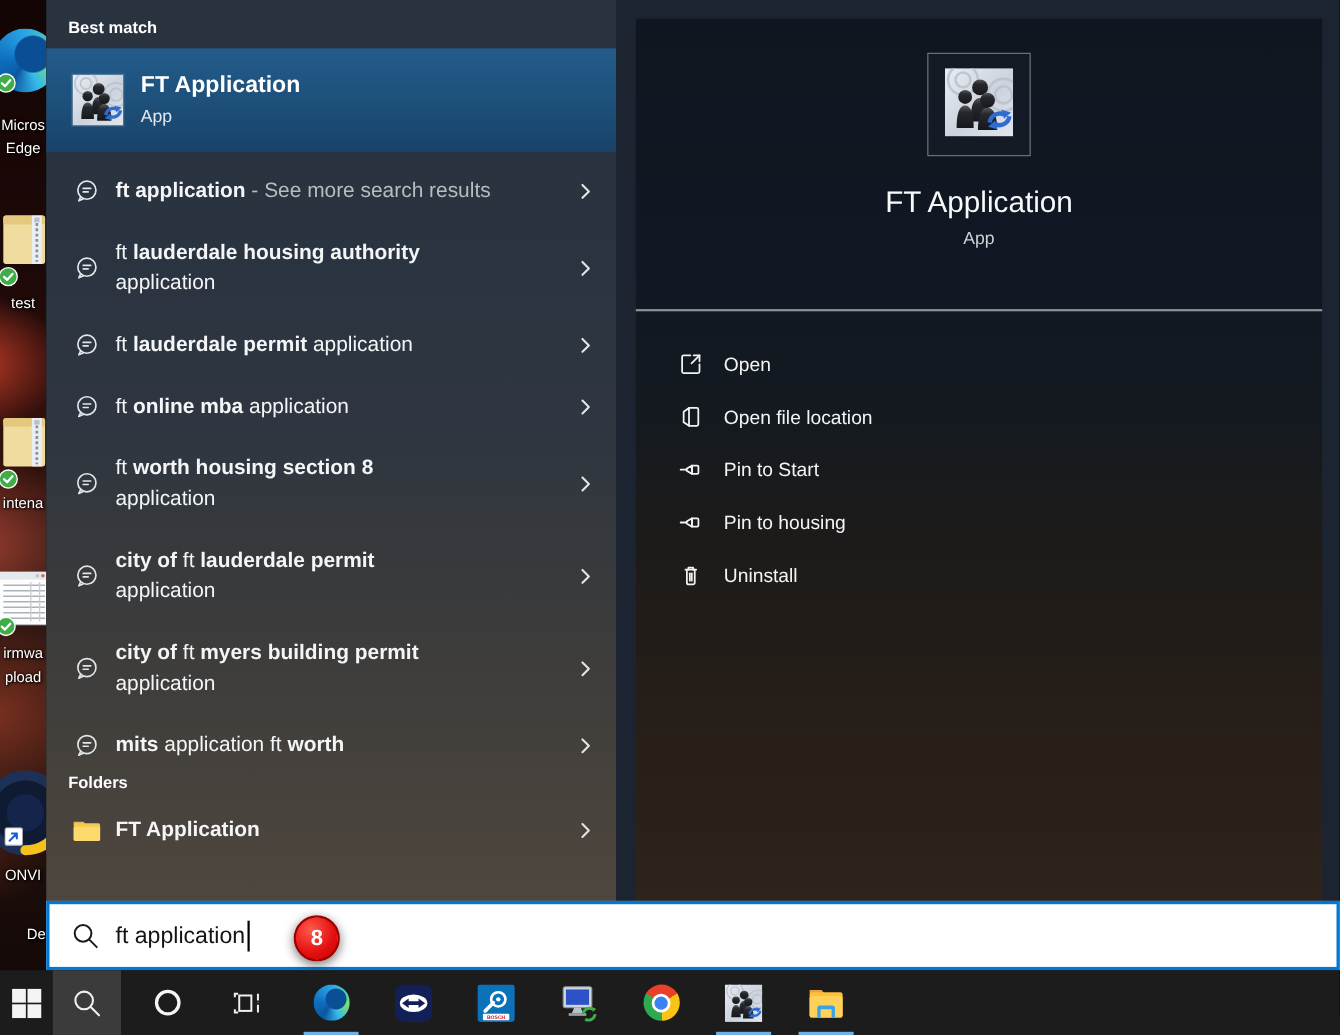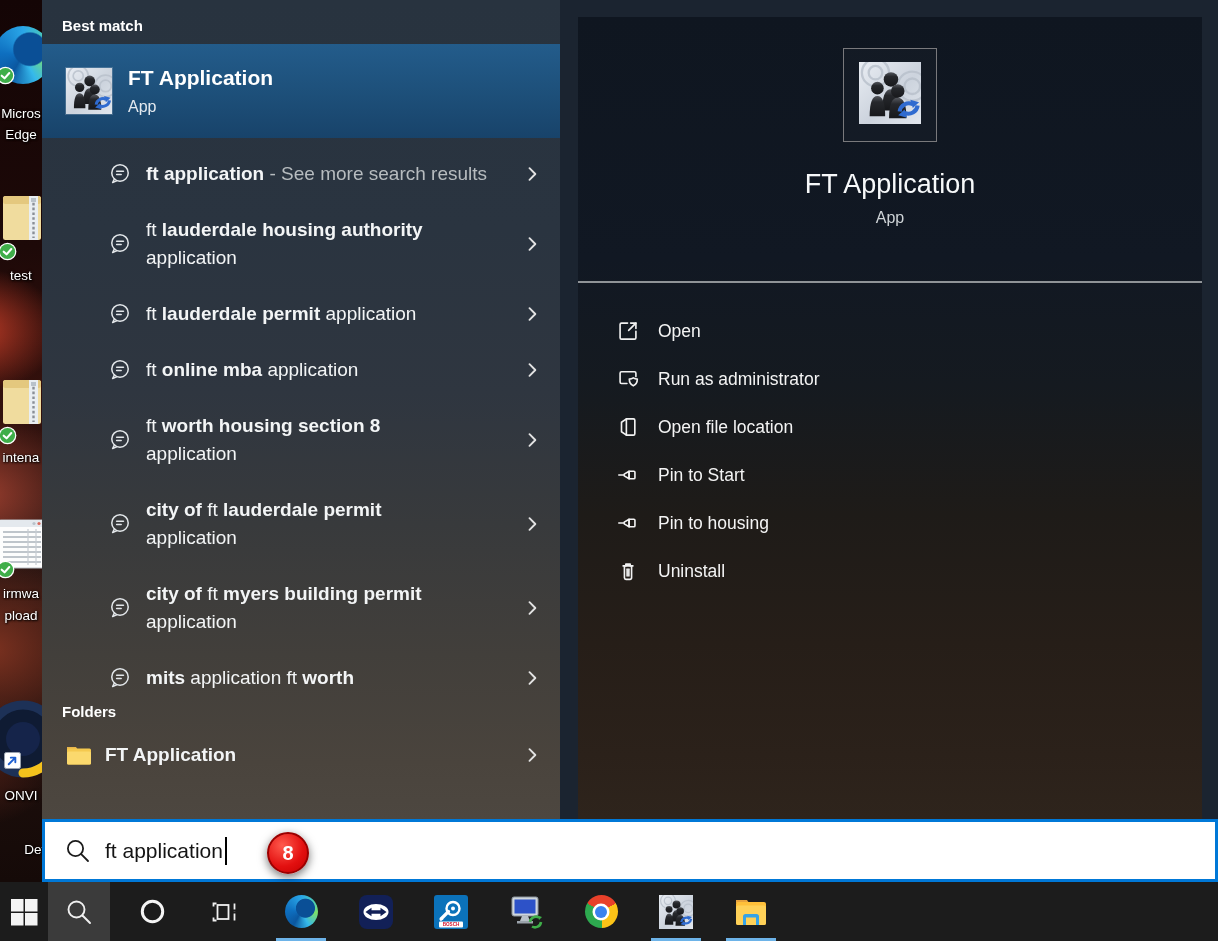--- a/index.html
+++ b/index.html
@@ -37,21 +37,21 @@
   .hdr-web{margin-top:26px;}
   .hdr-folders{}
   .best-row{
     margin-top:8px;height:94px;display:flex;align-items:center;padding-left:24px;cursor:default;
     background:linear-gradient(180deg,#235c8b 0%,#1d4f79 55%,#18436a 100%);
   }
   .best-icon{width:46px;height:46px;flex:0 0 auto;box-shadow:0 0 0 1px rgba(255,255,255,.18);}
   .best-txt{margin-left:16px;}
   .best-title{font-size:21px;font-weight:bold;color:#ffffff;line-height:24px;}
   .best-sub{font-size:16px;color:#e4eaf0;margin-top:8px;line-height:18px;}
-  .sug-row{display:flex;align-items:center;padding:10px 18px 10px 24px;margin-top:8px;cursor:default;margin-left:41px;}
+  .sug-row{display:flex;align-items:center;padding:10px 18px 10px 24px;margin-top:8px;cursor:default;}
   .sug-row:first-child{margin-top:12px;}
   .sug-ic{width:26px;height:26px;flex:0 0 auto;margin-right:13px;}
   .sug-ic svg,.sug-chev svg{display:block;}
   .sug-text{flex:1 1 auto;font-size:19px;line-height:28px;color:#f3f5f6;font-weight:400;}
   .sug-text .b{font-weight:bold;}
   .sug-text .dim{color:#b7bcbf;}
   .sug-chev{width:20px;height:20px;flex:0 0 auto;margin-left:8px;}
   .folder-row{display:flex;align-items:center;padding:12px 18px 10px 24px;margin-top:10px;}
   .folder-ic{width:26px;height:22px;flex:0 0 auto;margin-right:13px;}
   .folder-title{flex:1 1 auto;font-size:19px;font-weight:bold;color:#f3f5f6;}
@@ -424,29 +424,20 @@
    <path d="M19.3 12.2v6a1.3 1.3 0 0 1-1.3 1.3H6a1.3 1.3 0 0 1-1.3-1.3V6A1.3 1.3 0 0 1 6 4.7h5.6"></path>
    <path d="M14.4 4.7h4.9v4.9"></path>
               <path d="M19.3 4.7 L12.6 11.4"></path>
             </svg>
           </span>
           <span class="action-label">Open</span>
         </div>
         <div class="action-row">
           <span class="action-ic">
             <svg width="26" height="26" viewBox="0 0 24 24" stroke="#f2f2f2" stroke-width="1.5" fill="none" stroke-linecap="round" stroke-linejoin="round">
-   <path d="M19.3 9.8V6.6a1.3 1.3 0 0 0-1.3-1.3H6a1.3 1.3 0 0 0-1.3 1.3v8.2A1.3 1.3 0 0 0 6 16.1h5"></path>
-   <path d="M16.9 10.9c1.1.8 2.3 1.2 3.7 1.2 0 3.1-1.2 5.2-3.7 6.2-2.5-1-3.7-3.1-3.7-6.2 1.4 0 2.6-.4 3.7-1.2z"></path>
-            </svg>
-          </span>
-          <span class="action-label">Run as administrator</span>
-        </div>
-        <div class="action-row">
-          <span class="action-ic">
-            <svg width="26" height="26" viewBox="0 0 24 24" stroke="#f2f2f2" stroke-width="1.5" fill="none" stroke-linecap="round" stroke-linejoin="round">
    <path d="M10.5 4.5H17a1.3 1.3 0 0 1 1.3 1.3v12.4a1.3 1.3 0 0 1-1.3 1.3h-6.5"></path>
    <path d="M10.5 4.5 L6 7.6v8.8 l4.5 3.1z"></path>
             </svg>
           </span>
           <span class="action-label">Open file location</span>
         </div>
         <div class="action-row">
           <span class="action-ic">
             <svg width="26" height="26" viewBox="0 0 24 24" stroke="#f2f2f2" stroke-width="1.5" fill="none" stroke-linecap="round" stroke-linejoin="round">
    <path d="M3.5 12h5"></path>

